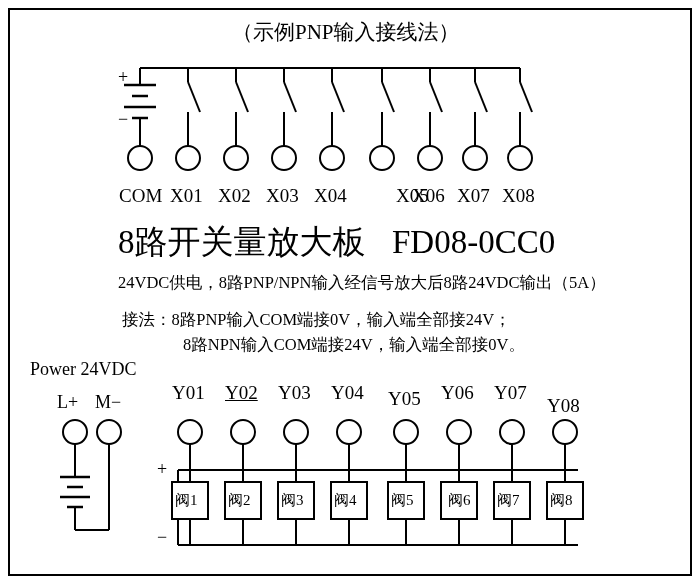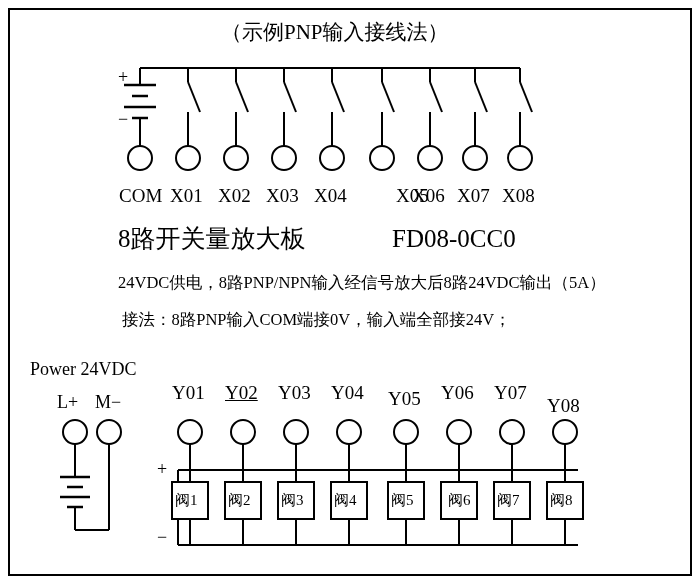--- a/index.html
+++ b/index.html
@@ -34,21 +34,21 @@
   }
   .title {
     font-size: 21px;
     letter-spacing: 0px;
   }
   .term-label {
     font-size: 19px;
     font-family: "Liberation Serif", serif;
   }
   .big-line {
-    font-size: 25px;
+    font-size: 33px;
     text-align: center;
   }
   .desc {
     font-size: 16.5px;
   }
   .power-label {
     font-size: 18px;
     font-family: "Liberation Serif", serif;
   }
   .valve-label {
@@ -85,21 +85,21 @@
     stroke-width: 2;
   }
 </style>
 </head>
 <body>
 
 <div id="canvas">
 
   <div class="frame"></div>
 
-  <div class="txt title" style="left:221px; top:22px;">（示例PNP输入接线法）</div>
+  <div class="txt title" style="left:232px; top:22px;">（示例PNP输入接线法）</div>
 
   <svg class="layer">
 
     <line class="wire" x1="140" y1="68" x2="520" y2="68"></line>
 
     <line class="wire" x1="140" y1="68" x2="140" y2="85"></line>
     <line class="wire-thick" x1="124" y1="85" x2="156" y2="85"></line>
     <line class="wire-thick" x1="132" y1="96" x2="148" y2="96"></line>
     <line class="wire-thick" x1="124" y1="107" x2="156" y2="107"></line>
     <line class="wire-thick" x1="132" y1="118" x2="148" y2="118"></line>
@@ -210,20 +210,21 @@
   <div class="txt term-label" style="left:364px; top:186px;margin-left:32px;">X05</div>
   <div class="txt term-label" style="left:412px; top:186px;">X06</div>
   <div class="txt term-label" style="left:457px; top:186px;">X07</div>
   <div class="txt term-label" style="left:502px; top:186px;">X08</div>
 
   <div class="txt big-line" style="left:118px; top:226px;">8路开关量放大板</div>
   <div class="txt big-line" style="left:392px; top:226px;">FD08-0CC0</div>
 
   <div class="txt desc" style="left:118px; top:275px;">24VDC供电，8路PNP/NPN输入经信号放大后8路24VDC输出（5A）</div>
   <div class="txt desc" style="left:122px; top:312px;">接法：8路PNP输入COM端接0V，输入端全部接24V；</div>
+  <div class="txt desc" style="left:183px; top:337px;">8路NPN输入COM端接24V，输入端全部接0V。</div>
 
   <div class="txt power-label" style="left:30px; top:360px;">Power  24VDC</div>
   <div class="txt power-label" style="left:57px; top:393px;">L+</div>
   <div class="txt power-label" style="left:95px; top:393px;">M−</div>
 
   <div class="txt term-label" style="left:172px; top:383px;">Y01</div>
   <div class="txt term-label" style="left:225px; top:383px;text-decoration:underline;">Y02</div>
   <div class="txt term-label" style="left:278px; top:383px;">Y03</div>
   <div class="txt term-label" style="left:331px; top:383px;">Y04</div>
   <div class="txt term-label" style="left:388px; top:383px;margin-top:6px;">Y05</div>

